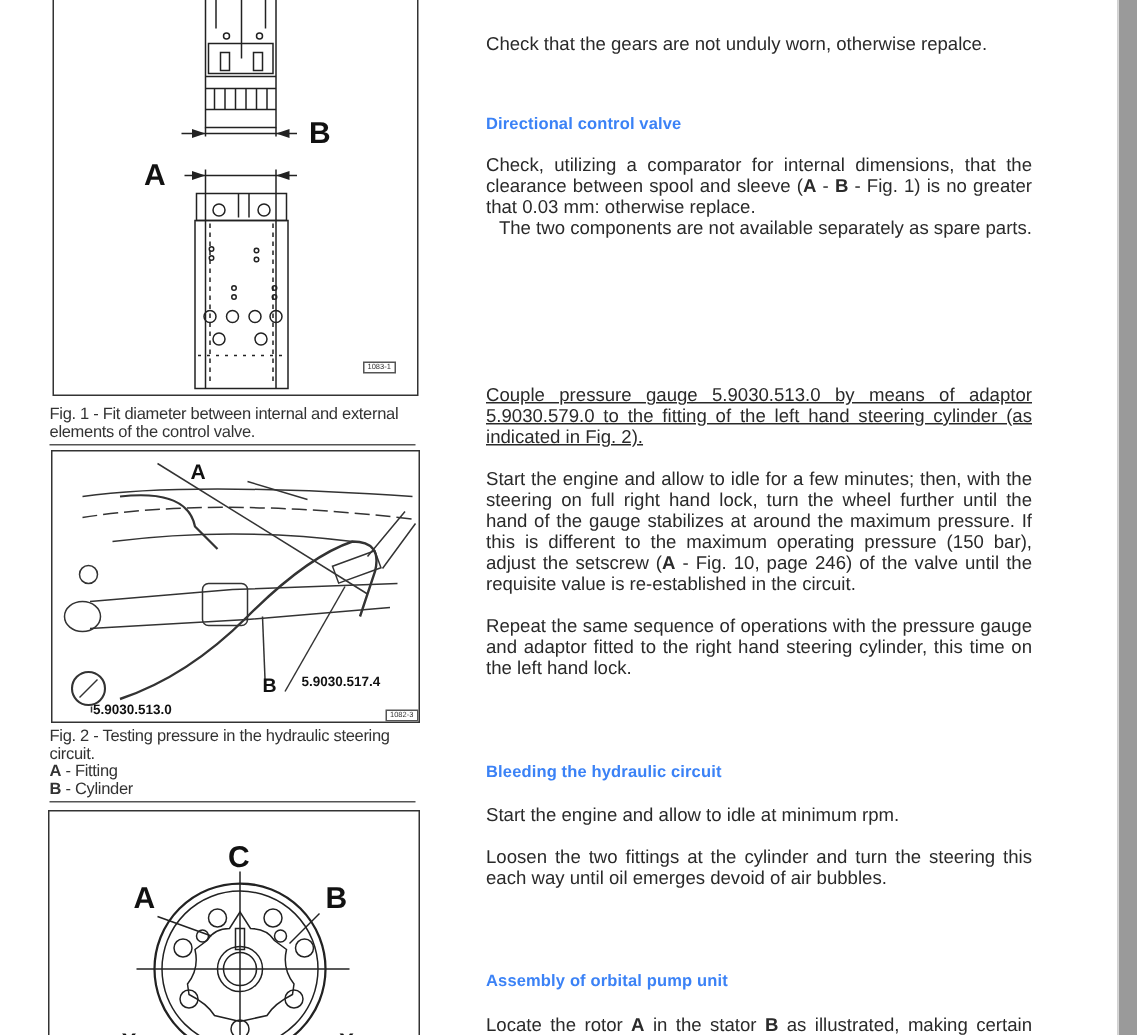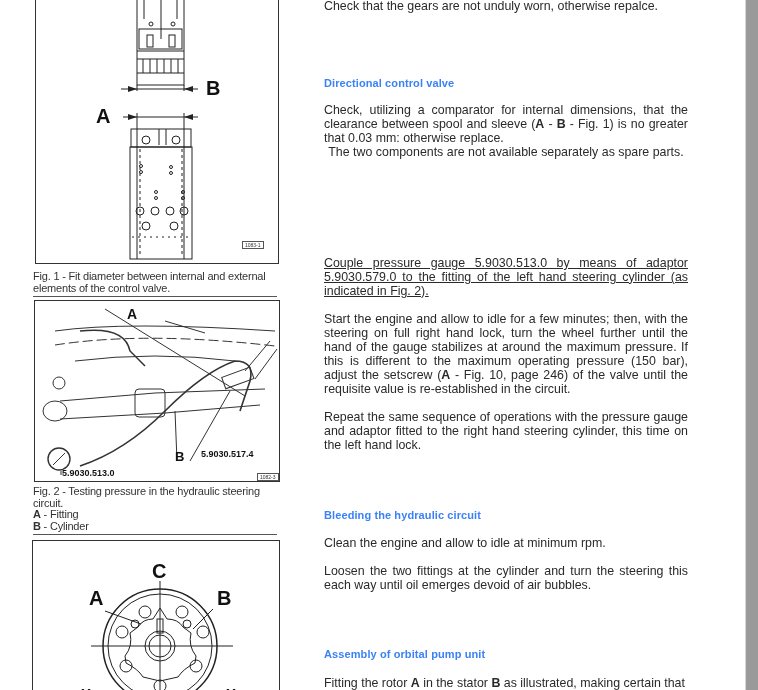--- a/index.html
+++ b/index.html
@@ -182,33 +182,33 @@
         <line x1="180" y1="150" x2="180" y2="160"></line>
       </g>
       <text class="lbl" x="119" y="37" font-size="20" font-weight="normal">C</text>
       <text class="lbl" x="56" y="64" font-size="20" font-weight="normal">A</text>
       <text class="lbl" x="184" y="64" font-size="20" font-weight="normal">B</text>
       <text class="lbl" x="48" y="158" font-size="15" font-weight="normal">X</text>
       <text class="lbl" x="193" y="158" font-size="15" font-weight="normal">X</text>
     </svg>
   </div>
 
-  <div class="para" style="top:0;">Check that the gears are not unduly worn, otherwise repalce.</div>
+  <div class="para" style="top:23px;">Check that the gears are not unduly worn, otherwise repalce.</div>
 
   <div class="heading" style="top:77px;">Directional control valve</div>
   <div class="para" style="top:104px;">
     <span class="line"><span>Check, utilizing a comparator for internal dimensions, that the clearance between spool and sleeve (</span><b>A</b><span> - </span><b>B</b><span> - Fig. 1) is no greater that 0.03 mm: otherwise replace.</span></span>
-    <span class="line" style="text-align:center;">The two components are not available separately as spare parts.</span>
+    <span class="line" style="text-align:right;">The two components are not available separately as spare parts.</span>
   </div>
 
   <div class="para" style="top:257px;text-decoration:underline;">Couple pressure gauge 5.9030.513.0 by means of adaptor 5.9030.579.0 to the fitting of the left hand steering cylinder (as indicated in Fig. 2).</div>
   <div class="para" style="top:313px;"><span>Start the engine and allow to idle for a few minutes; then, with the steering on full right hand lock, turn the wheel further until the hand of the gauge stabilizes at around the maximum pressure. If this is different to the maximum operating pressure (150 bar), adjust the setscrew (</span><b>A</b><span> - Fig. 10, page 246) of the valve until the requisite value is re-established in the circuit.</span></div>
   <div class="para" style="top:411px;">Repeat the same sequence of operations with the pressure gauge and adaptor fitted to the right hand steering cylinder, this time on the left hand lock.</div>
 
   <div class="heading" style="top:509px;">Bleeding the hydraulic circuit</div>
-  <div class="para" style="top:537px;">Clean the engine and allow to idle at minimum rpm.</div>
+  <div class="para" style="top:537px;">Start the engine and allow to idle at minimum rpm.</div>
   <div class="para" style="top:565px;">Loosen the two fittings at the cylinder and turn the steering this each way until oil emerges devoid of air bubbles.</div>
 
   <div class="heading" style="top:648px;">Assembly of orbital pump unit</div>
-  <div class="para" style="top:677px;"><span>Fitting the rotor </span><b>A</b><span> in the stator </span><b>B</b><span> as illustrated, making certain that</span></div>
+  <div class="para" style="top:677px;"><span>Locate the rotor </span><b>A</b><span> in the stator </span><b>B</b><span> as illustrated, making certain that</span></div>
 </div>
 
 <div class="scrollbar"></div>
 
 </body></html>

